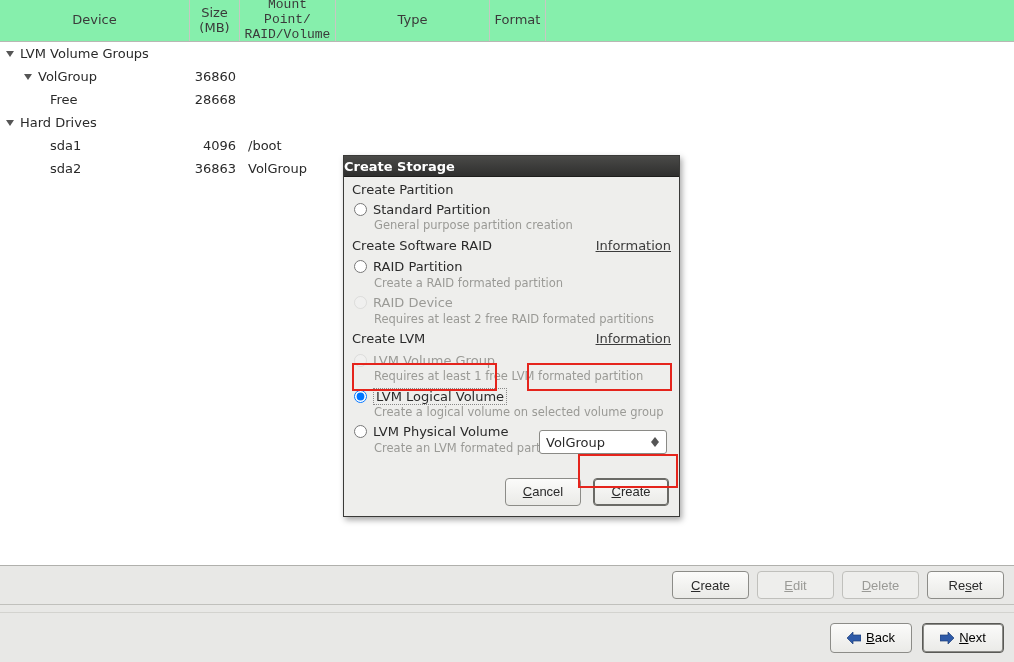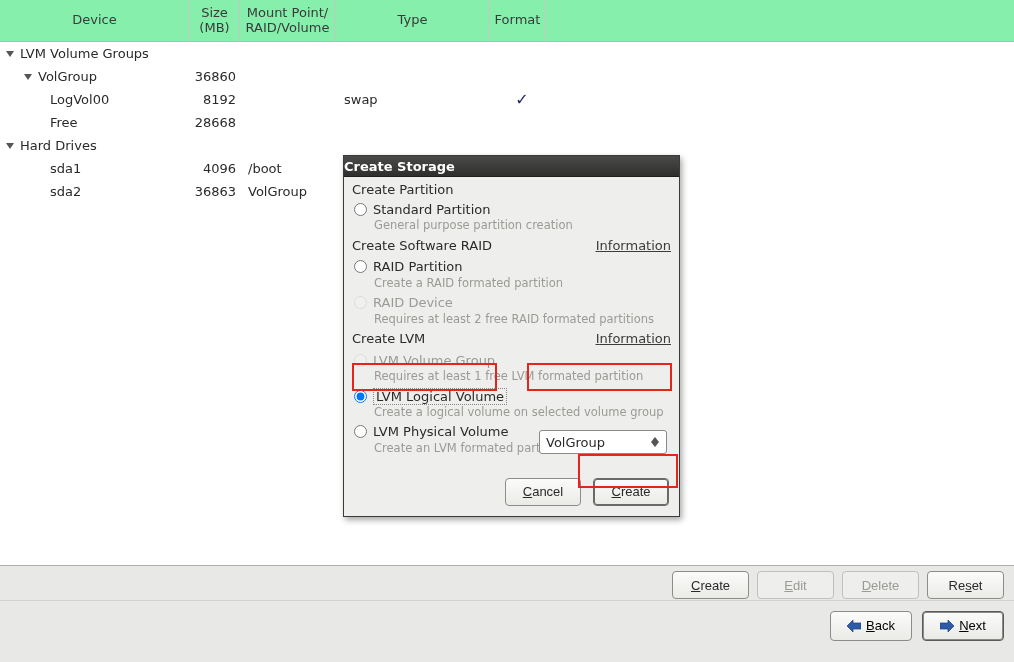--- a/index.html
+++ b/index.html
@@ -201,21 +201,21 @@
     gap: 8px;
     padding-right: 10px;
     border-bottom: 1px solid #c0c0bc;
     background: #e8e8e6;
   }
   .action-bar .btn { width: 77px; }
 
   
   .nav-bar {
     position: absolute;
-    left: 0; right: 0; bottom: 12px;
+    left: 0; right: 0; bottom: 0;
     height: 50px;
     background: #e8e8e6;
     display: flex;
     justify-content: flex-end;
     align-items: center;
     gap: 10px;
     padding-right: 10px;
     border-top: 1px solid #d3d3cf;
   }
   .nav-btn {
@@ -241,21 +241,21 @@
     padding: 0 2px;
   }
 </style>
 </head>
 <body>
 
 <div class="col-headers">
   <div class="col col-device">Device</div>
   <div class="col col-size" style="white-space:pre-line;">Size
 (MB)</div>
-  <div class="col col-mount" style="white-space:pre-line;">Mount Point/
+  <div class="col col-mount" style="white-space:pre-line;font-family:Liberation Mono, monospace;">Mount Point/
 RAID/Volume</div>
   <div class="col col-type">Type</div>
   <div class="col col-format">Format</div>
 </div>
 
 <div class="tree-area">
   <div class="tree-row">
     <div class="tr-dev">
       <span class="disclosure">
         <svg viewBox="0 0 10 10">
@@ -268,29 +268,20 @@
   <div class="tree-row">
     <div class="tr-dev indent1">
       <span class="disclosure">
         <svg viewBox="0 0 10 10">
             <polygon points="1,2 9,2 5,8" fill="#555"></polygon>
           </svg>
       </span>
       <span>VolGroup</span>
     </div>
     <div class="tr-size">36860</div>
-  </div>
-  <div class="tree-row">
-    <div class="tr-dev indent2">
-      <span>LogVol00</span>
-    </div>
-    <div class="tr-size">8192</div>
-    <div class="tr-mount"></div>
-    <div class="tr-type">swap</div>
-    <div class="tr-fmt"><span class="check-mark">✓</span></div>
   </div>
   <div class="tree-row">
     <div class="tr-dev indent2">
       <span>Free</span>
     </div>
     <div class="tr-size">28668</div>
   </div>
   <div class="tree-row">
     <div class="tr-dev">
       <span class="disclosure">

